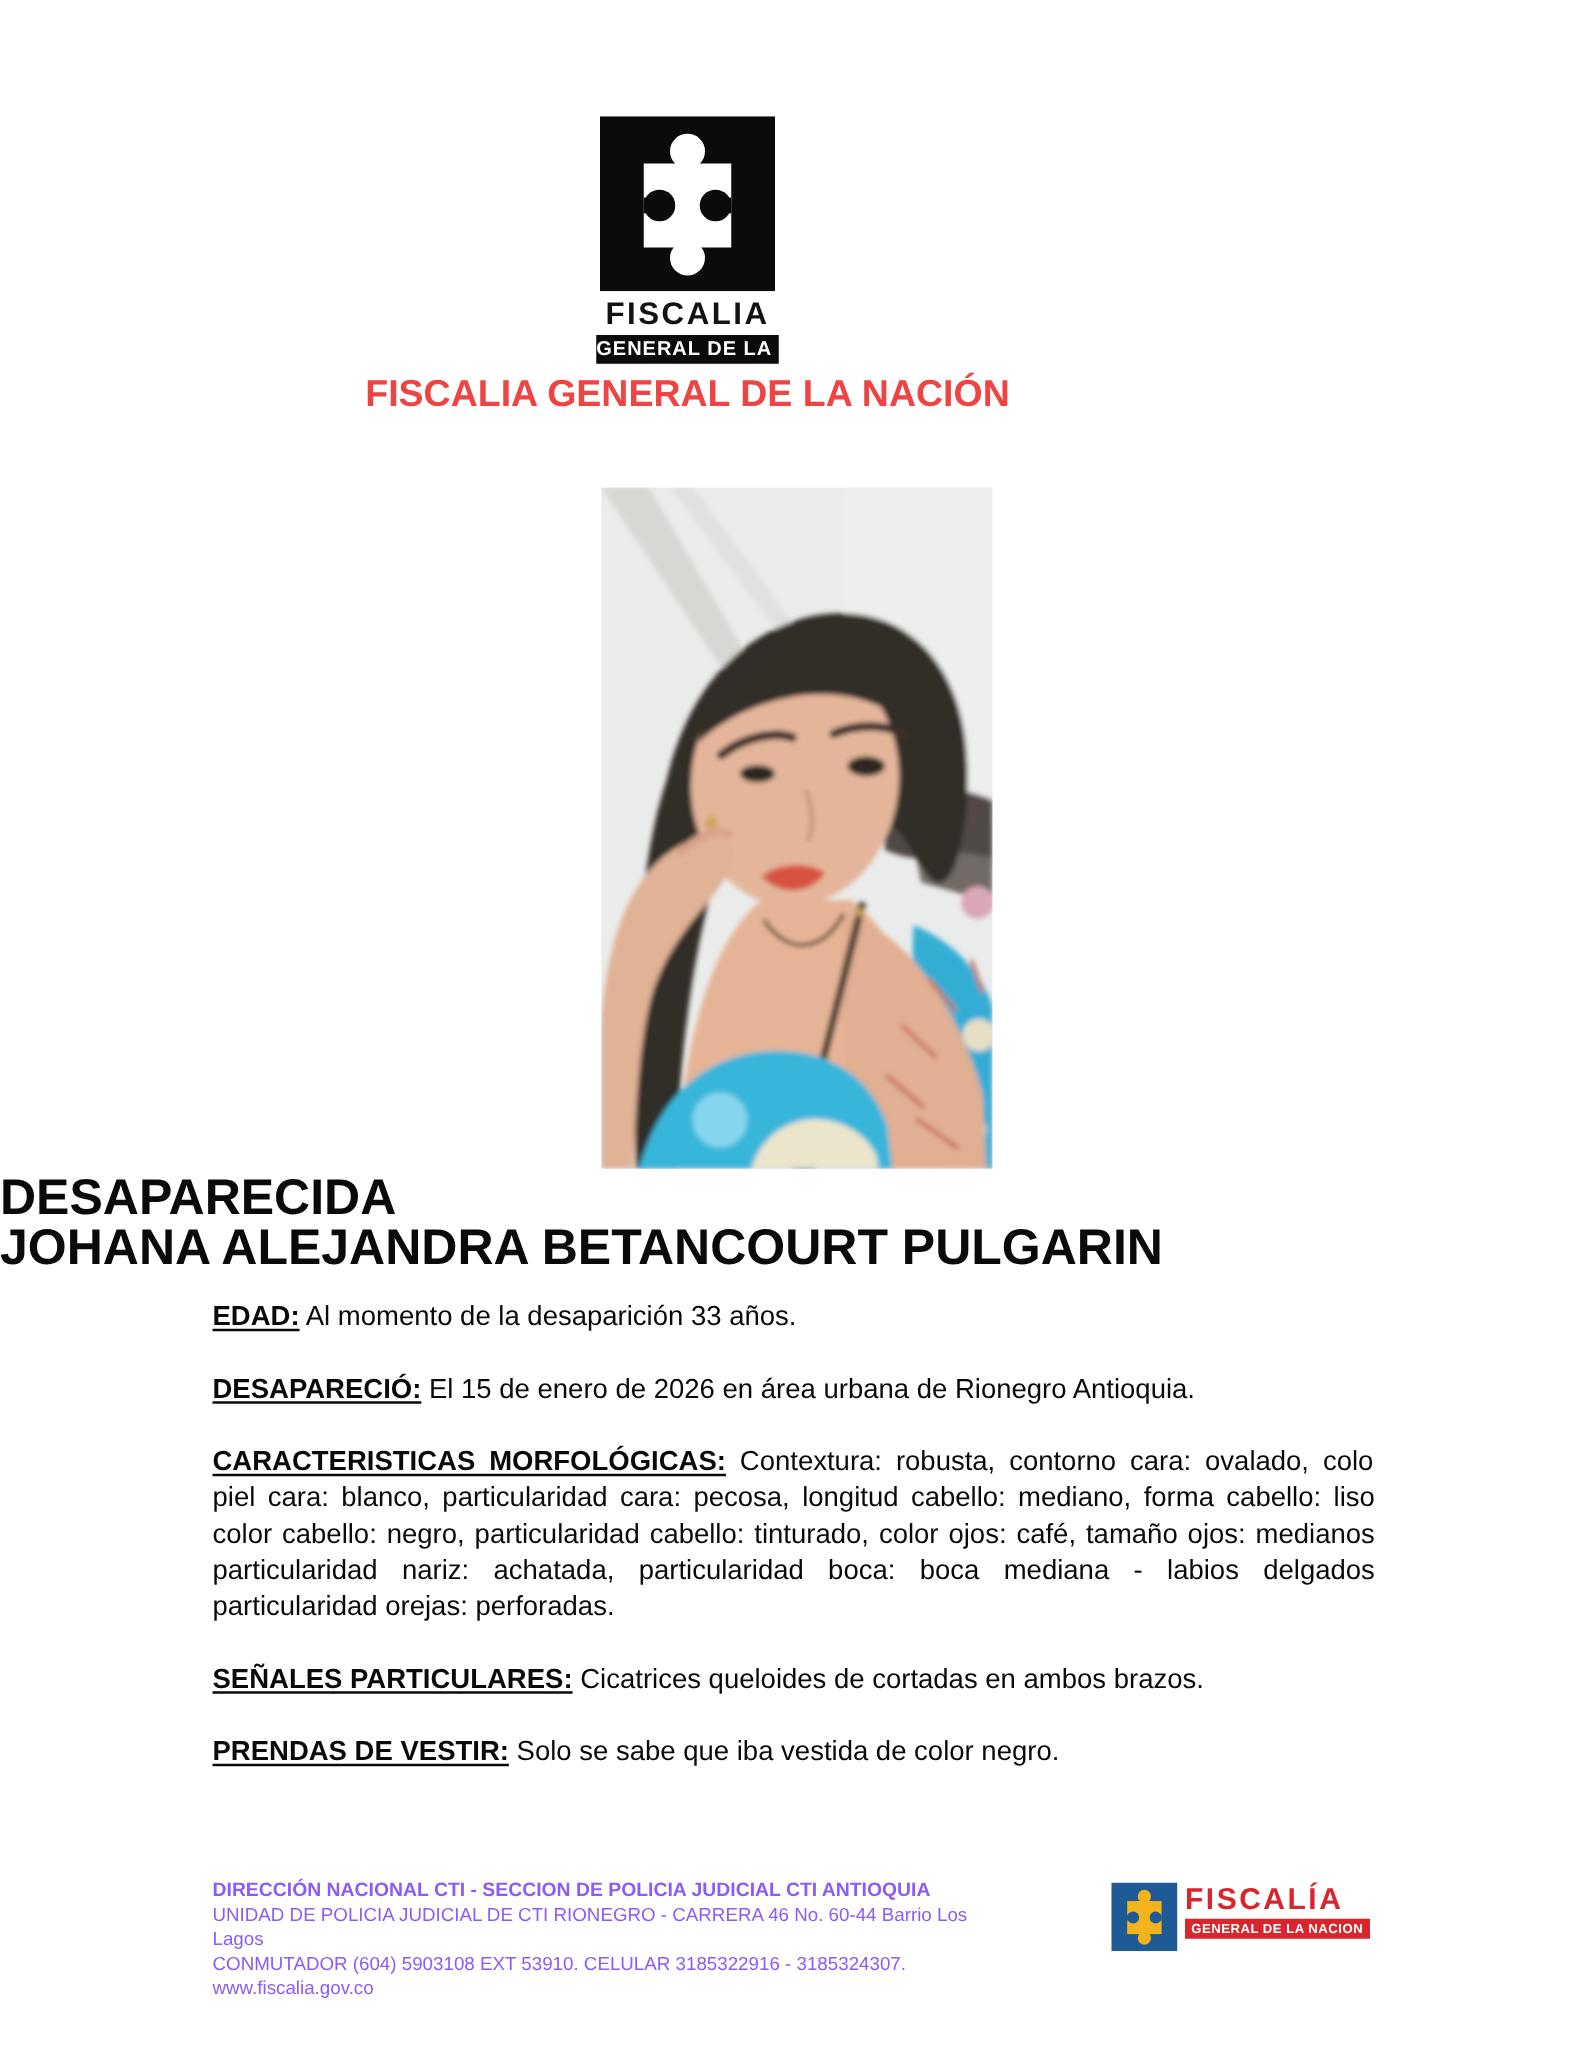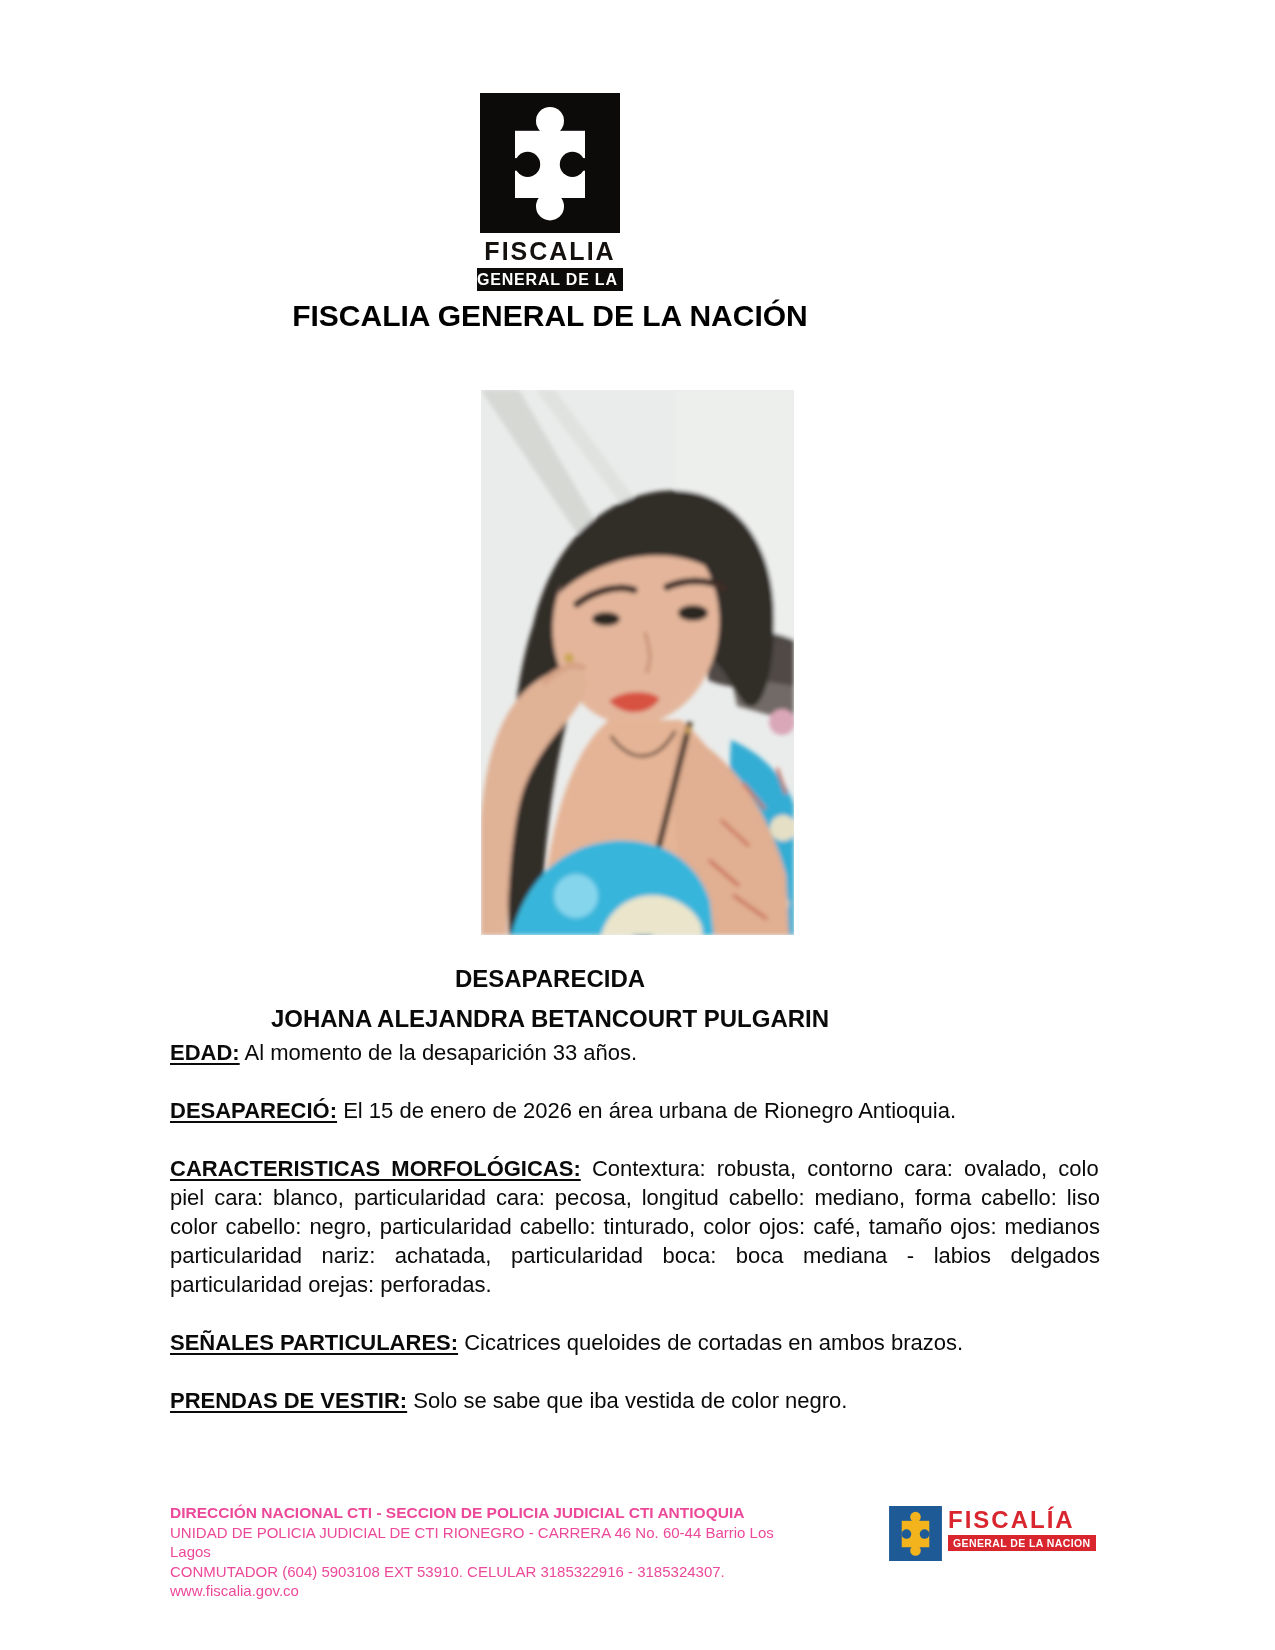--- a/index.html
+++ b/index.html
@@ -9,39 +9,39 @@
   }
 
   
   .header-logo { position:absolute; top:93px; left:50%; transform:translateX(-50%); width:146px; text-align:center; }
   .logo-square { display:block; width:142px; height:140px; margin:0 auto; }
   .logo-wordmark { margin-top:4px; font-weight:bold; font-size:25px; letter-spacing:2px; color:#14110f; white-space:nowrap; }
   .logo-banner { margin-top:2px; background:#0d0b0a; color:#fff; font-weight:bold; font-size:16px; letter-spacing:0.8px; padding:3px 0 2px 0; white-space:nowrap; }
 
   
   .doc-title { position:absolute; top:297px; left:0; width:100%; text-align:center;
-               font-weight:bold; font-size:30px; line-height:38px; color:#000000; }
+               font-weight:bold; font-size:30px; line-height:38px; color:#ef4444; }
 
   
   .photo-wrap { position:absolute; top:390px; left:481px; width:313px; height:545px; }
   .photo-wrap svg { display:block; width:100%; height:100%; }
 
   
-  .status-block { position:absolute; top:938px; left:0; width:100%; text-align:center;
-                  font-weight:bold; font-size:24px; line-height:40px; color:#0a0a0a;margin-top:21px; }
+  .status-block { position:absolute; top:938px; left:0; width:100%; text-align:left;
+                  font-weight:bold; font-size:40px; line-height:40px; color:#0a0a0a; }
 
   
   .info { position:absolute; top:1038px; left:170px; width:936px;
           font-size:22px; line-height:29px; text-align:justify; color:#0a0a0a; }
   .info p.section { margin:0 0 29px 0; }
   .lbl { font-weight:bold; text-decoration:underline; text-decoration-thickness:2px; text-underline-offset:3px; }
 
   
   .footer-text { position:absolute; top:1503px; left:170px; width:640px;
-                 font-size:15px; line-height:19.5px; color:#ec4899; }
+                 font-size:15px; line-height:19.5px; color:#8b5cf6; }
   .footer-text .b { font-weight:bold; font-size:15.5px; }
   .footer-logo { position:absolute; top:1506px; left:889px; display:flex; align-items:flex-start; }
   .flogo-square { display:block; width:53px; height:55px; }
   .flogo-col { margin-left:6px; }
   .flogo-word { color:#d8252e; font-weight:bold; font-size:24px; letter-spacing:2px; line-height:28px; white-space:nowrap; }
   .flogo-banner { margin-top:1px; background:#d8252e; color:#fff; font-weight:bold; font-size:10.5px;
                   letter-spacing:0.4px; padding:2px 5px 2px 5px; text-align:center; white-space:nowrap; }
 </style>
 </head>
 <body>

